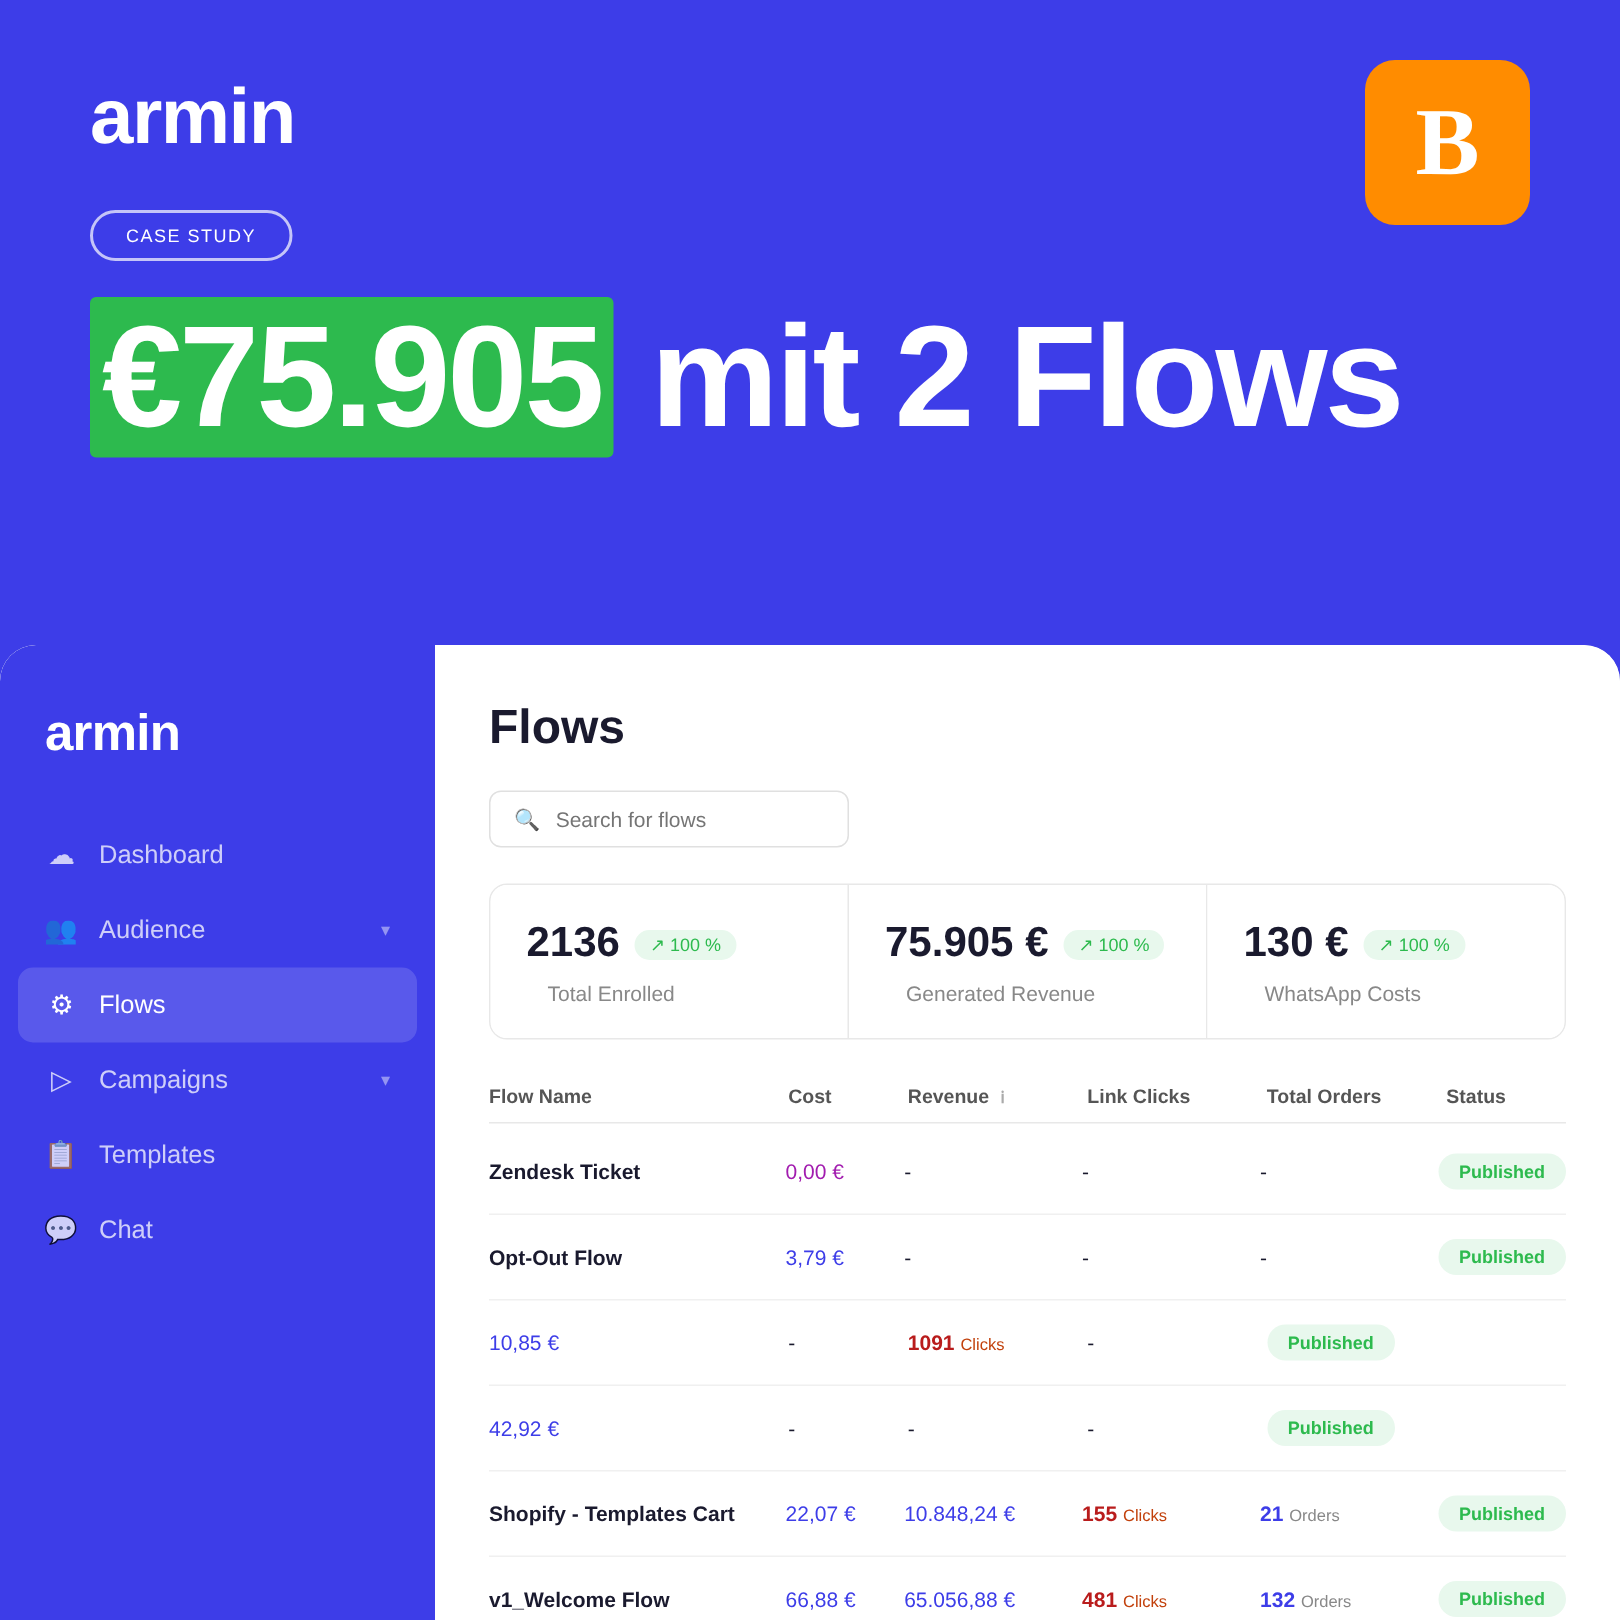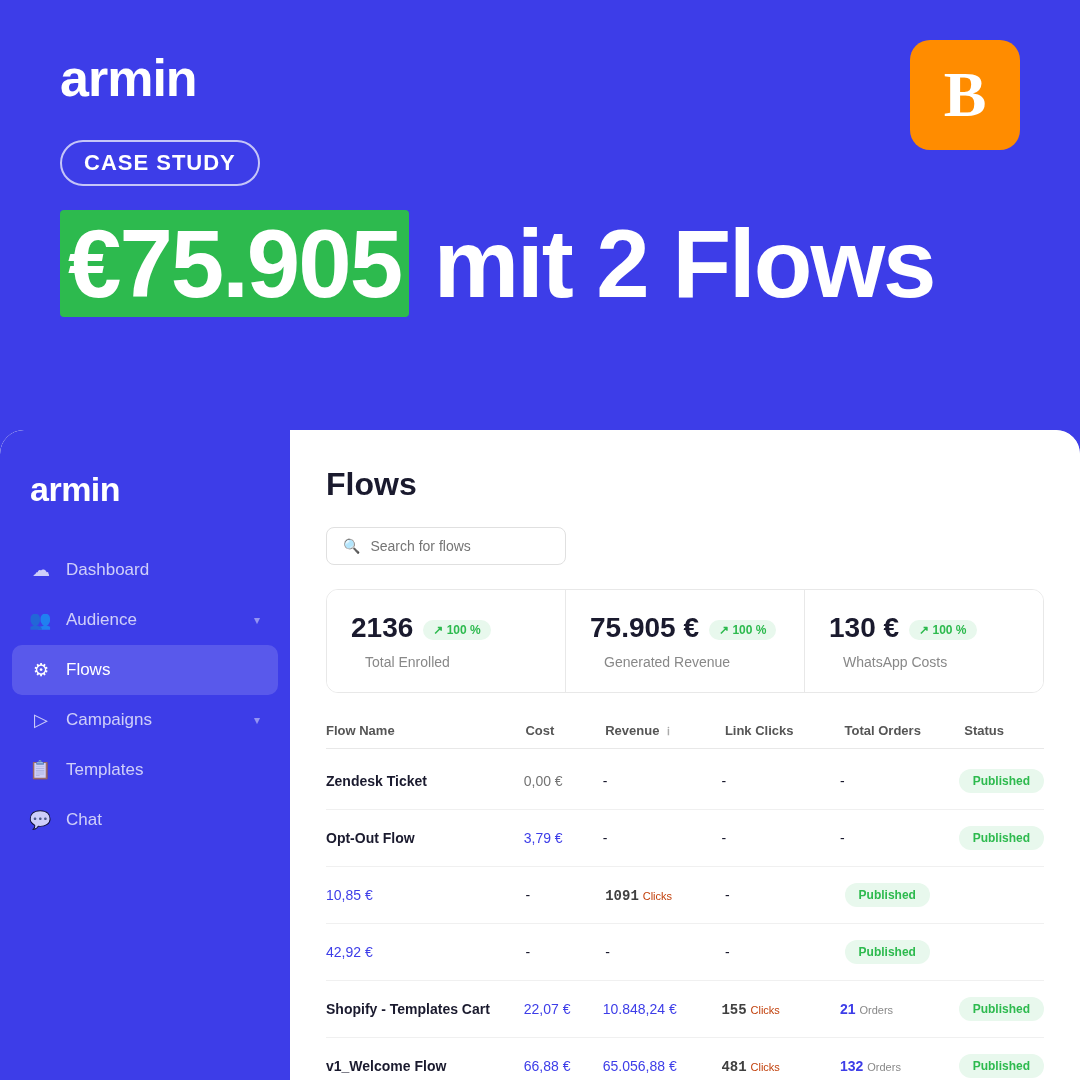--- a/index.html
+++ b/index.html
@@ -26,22 +26,22 @@
       letter-spacing: -1px;
       margin-bottom: 32px;
     }
 
     .case-study-badge {
       display: inline-block;
       border: 2px solid rgba(255,255,255,0.7);
       border-radius: 50px;
       padding: 8px 22px;
       color: #fff;
-      font-size: 22px;
-      font-weight: 700;
+      font-size: 12px;
+      font-weight: 400;
       letter-spacing: 1px;
       margin-bottom: 28px;
     }
 
     .hero-headline {
       font-size: 96px;
       font-weight: 800;
       color: #fff;
       line-height: 1.05;
       letter-spacing: -2px;
@@ -202,21 +202,21 @@
       margin-bottom: 4px;
     }
 
     .stat-badge {
       display: inline-flex;
       align-items: center;
       gap: 4px;
       background: #e8f8ed;
       color: #2dba4e;
       font-size: 12px;
-      font-weight: 700;
+      font-weight: 400;
       border-radius: 20px;
       padding: 3px 10px;
       margin-left: 10px;
     }
 
     .stat-label {
       font-size: 14px;
       color: #888;
       margin-top: 6px;
       margin-left: 14px;
@@ -264,21 +264,21 @@
       display: inline-block;
       background: #e8f8ed;
       color: #2dba4e;
       font-size: 12px;
       font-weight: 600;
       border-radius: 20px;
       padding: 5px 14px;
     }
 
     .orders-value { color: #3d3de8; font-weight: 600; }
-    .clicks-value { color: #404040; font-weight: 600; font-family: Liberation Mono, monospace; }
+    .clicks-value { color: #b91c1c; font-weight: 600; }
     .clicks-label { color: #c2410c; font-size: 11px; }
     .orders-label { color: #888; font-size: 11px; }
 
     .stat-value-row {
       display: flex;
       align-items: center;
     }
   </style>
 </head>
 <body>
@@ -371,21 +371,21 @@
           <span style="margin-left:4px;font-size:11px;color:#aaa;">ℹ</span>
         </div>
         <div class="table-header-cell">Link Clicks</div>
         <div class="table-header-cell">Total Orders</div>
         <div class="table-header-cell">Status</div>
       </div>
 
       <div id="table-body">
           <div class="table-row">
     <div class="table-cell flow-name">Zendesk Ticket</div>
-    <div class="table-cell cost"><span style="color:#737373;font-weight:500;">0,00 €</span></div>
+    <div class="table-cell cost"><span style="color:#a21caf;font-weight:500;">0,00 €</span></div>
     <div class="table-cell">-</div>
     <div class="table-cell">-</div>
     <div class="table-cell">-</div>
     <div class="table-cell">
       <span class="published-badge">Published</span>
     </div>
   </div>
           <div class="table-row">
     <div class="table-cell flow-name">Opt-Out Flow</div>
     <div class="table-cell cost"><span style="color:#3d3de8;font-weight:500;">3,79 €</span></div>

